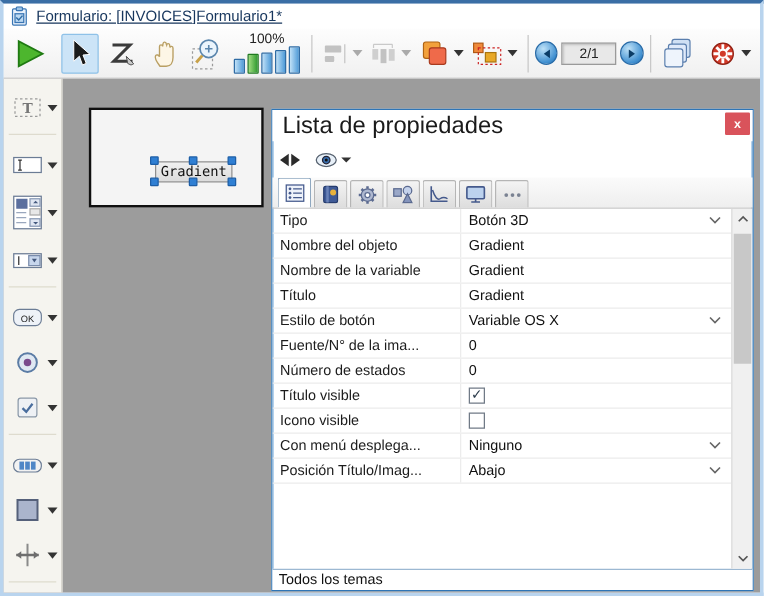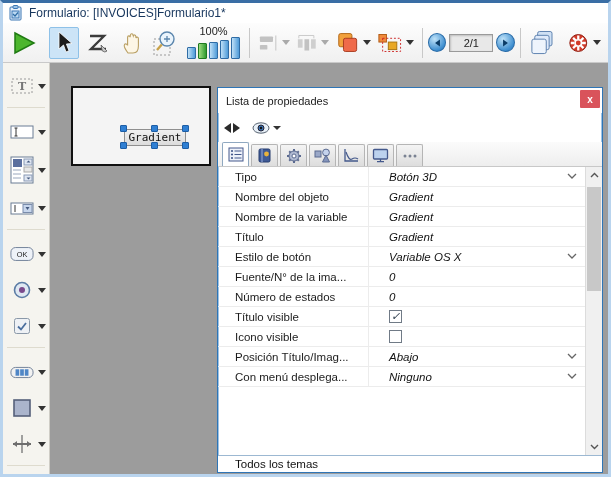--- a/index.html
+++ b/index.html
@@ -3,21 +3,21 @@
 <meta charset="utf-8">
 <style>
   * { margin:0; padding:0; box-sizing:border-box; }
   html,body { width:611px; height:477px; }
   body { font-family:"Liberation Sans", sans-serif; font-size:12px; overflow:hidden; }
   .window { position:relative; width:611px; height:477px; background:#fff;
             border:3px solid #b9d4ee; border-top:3px solid #3a6ea5; }
   
   .titlebar { position:absolute; left:0; top:0; right:0; height:20px; background:#fff;
               display:flex; align-items:center; padding-left:6px; }
-  .titlebar .title { color:#17365d; font-size:12px; margin-left:6px; white-space:nowrap; }
+  .titlebar .title { color:#17365d; font-size:12px; margin-left:6px; white-space:nowrap;text-decoration:underline; }
   .app-icon { width:14px; height:16px; display:inline-block; }
   
   .toolbar { position:absolute; left:0; top:20px; right:0; height:40px;
              background:linear-gradient(#fdfdfd,#f0f0f0); border-bottom:1px solid #c9c9c9;
              display:flex; align-items:center; padding:0 4px; }
   .tbtn { height:32px; min-width:30px; display:flex; align-items:center; justify-content:center;
           margin:0 2px; border:1px solid transparent; border-radius:2px; position:relative; }
   .tbtn.selected { background:#cce4f7; border-color:#8ec1e8; }
   .tsep { width:1px; height:30px; background:#c8c8c8; margin:0 5px; }
   .drop-arrow { width:0; height:0; border-left:4px solid transparent; border-right:4px solid transparent;
@@ -52,21 +52,21 @@
              background:linear-gradient(#f0f0f0,#dcdcdc); border:1px solid #8f8f8f;
              font-family:"DejaVu Sans Mono", monospace; font-size:11px; color:#111;
              display:flex; align-items:center; justify-content:center; }
   .handle { position:absolute; width:7px; height:7px; background:#2f7fd3; border:1px solid #1d5ea6; border-radius:1px; }
   
   .props { position:absolute; left:214px; top:24px; width:386px; height:386px;
            background:#fff; border:1px solid #2e75b6; box-shadow:0 0 0 1px #9dc3e6 inset;
            display:flex; flex-direction:column; }
   .p-titlebar { height:25px; display:flex; align-items:center; padding-left:8px; position:relative;
                 background:#fff; }
-  .p-titlebar .pt { font-size:11px; color:#1a1a1a; }
+  .p-titlebar .pt { font-size:19px; color:#1a1a1a; }
   .p-close { position:absolute; right:2px; top:2px; width:20px; height:18px; background:#d9535b;
              color:#fff; font-size:10px; font-weight:bold; display:flex; align-items:center;
              justify-content:center; border-radius:1px; }
   .p-selector { height:29px; display:flex; align-items:center; padding:0 6px; }
   .nav-arrows { display:flex; gap:2px; margin-right:5px; }
   .tri-l { width:0; height:0; border-top:5px solid transparent; border-bottom:5px solid transparent; border-right:7px solid #2b2b2b; }
   .tri-r { width:0; height:0; border-top:5px solid transparent; border-bottom:5px solid transparent; border-left:7px solid #2b2b2b; }
   .obj-combo { flex:1; height:21px; border:1px solid #808080; background:#fff; display:flex;
                align-items:center; padding:0 6px; font-size:12px; color:#111; position:relative; }
   .obj-combo .chev { position:absolute; right:6px; }
@@ -77,33 +77,33 @@
            border:1px solid #b5b5b5; border-bottom:none; border-radius:2px 2px 0 0; margin-right:2px;
            background:linear-gradient(#f4f4f4,#dddddd); }
   .p-tab.sel { background:#fff; height:24px; border-color:#8fa8c0; }
   .p-grid { flex:1; position:relative; overflow:hidden; }
   .rows-area { position:absolute; left:0; top:0; right:17px; bottom:0; }
   .sec-head { height:17px; background:#b5b5b5; display:flex; align-items:center; padding-left:5px;
               border-bottom:1px solid #a0a0a0; }
   .sec-head .sh-label { font-weight:bold; font-size:11.5px; color:#101010; margin-left:4px; }
   .chev { width:8px; height:8px; display:inline-block; }
   .prow { height:20px; display:flex; border-bottom:1px solid #ececec; align-items:center; }
-  .prow .pl { width:150px; padding-left:17px; font-size:11.5px; color:#1c1c1c; white-space:nowrap; overflow:hidden; }
+  .prow .pl { width:150px; padding-left:6px; font-size:11.5px; color:#1c1c1c; white-space:nowrap; overflow:hidden; }
   .prow .pv { flex:1; border-left:1px solid #ececec; height:100%; display:flex; align-items:center;
-              padding-left:20px; font-size:11.5px; color:#111; position:relative;font-style:italic; }
+              padding-left:6px; font-size:11.5px; color:#111; position:relative; }
   .prow .pv .chev { position:absolute; right:10px; }
   .cbx { width:13px; height:13px; border:1px solid #707a86; background:#fff; display:flex;
          align-items:center; justify-content:center; font-size:11px; color:#2b3a4a; line-height:11px; }
   
   .p-scroll { position:absolute; right:0; top:0; bottom:0; width:17px; background:#f0f0f0;
               border-left:1px solid #dcdcdc; }
   .sc-btn { position:absolute; left:0; right:0; height:16px; display:flex; align-items:center; justify-content:center; }
   .sc-thumb { position:absolute; left:1px; right:1px; top:20px; height:104px; background:#c8c8c8; }
   .p-footer { height:17px; border-top:1px solid #9cb8d2; display:flex; align-items:center;
-              padding-left:17px; font-size:11.5px; color:#111; background:#fff; }
+              padding-left:5px; font-size:11.5px; color:#111; background:#fff; }
   svg { display:block; }
 </style>
 </head>
 <body>
 
 <div class="window">
 
   <div class="titlebar">
     <span class="app-icon">
       <svg width="14" height="16" viewBox="0 0 14 16">
@@ -479,41 +479,41 @@
                 <span class="cbx">✓</span>
               </span>
           </div>
           <div class="prow">
             <span class="pl">Icono visible</span>
             <span class="pv">
                 <span class="cbx"></span>
               </span>
           </div>
           <div class="prow">
+            <span class="pl">Con menú desplega...</span>
+            <span class="pv">
+                <span>Ninguno</span>
+              <span class="chev">
+                  <svg width="10" height="7" viewBox="0 0 10 7">
+                    <path d="M1 1 l4 4 l4 -4" fill="none" stroke="#666" stroke-width="1.3"></path>
+                  </svg>
+                </span>
+              </span>
+          </div>
+          <div class="prow">
             <span class="pl">Posición Título/Imag...</span>
             <span class="pv">
                 <span>Abajo</span>
               <span class="chev">
                   <svg width="10" height="7" viewBox="0 0 10 7">
                     <path d="M1 1 l4 4 l4 -4" fill="none" stroke="#666" stroke-width="1.3"></path>
                   </svg>
                 </span>
               </span>
           </div>
-          <div class="prow">
-            <span class="pl">Con menú desplega...</span>
-            <span class="pv">
-                <span>Ninguno</span>
-              <span class="chev">
-                  <svg width="10" height="7" viewBox="0 0 10 7">
-                    <path d="M1 1 l4 4 l4 -4" fill="none" stroke="#666" stroke-width="1.3"></path>
-                  </svg>
-                </span>
-              </span>
-          </div>
         </div>
 
         <div class="p-scroll">
           <div class="sc-btn" style="top:0;">
             <svg width="9" height="6" viewBox="0 0 9 6">
                 <path d="M1 5 l3.5 -3.5 L8 5" fill="none" stroke="#555" stroke-width="1.4"></path>
               </svg>
           </div>
           <div class="sc-thumb"></div>
           <div class="sc-btn" style="bottom:0;">

